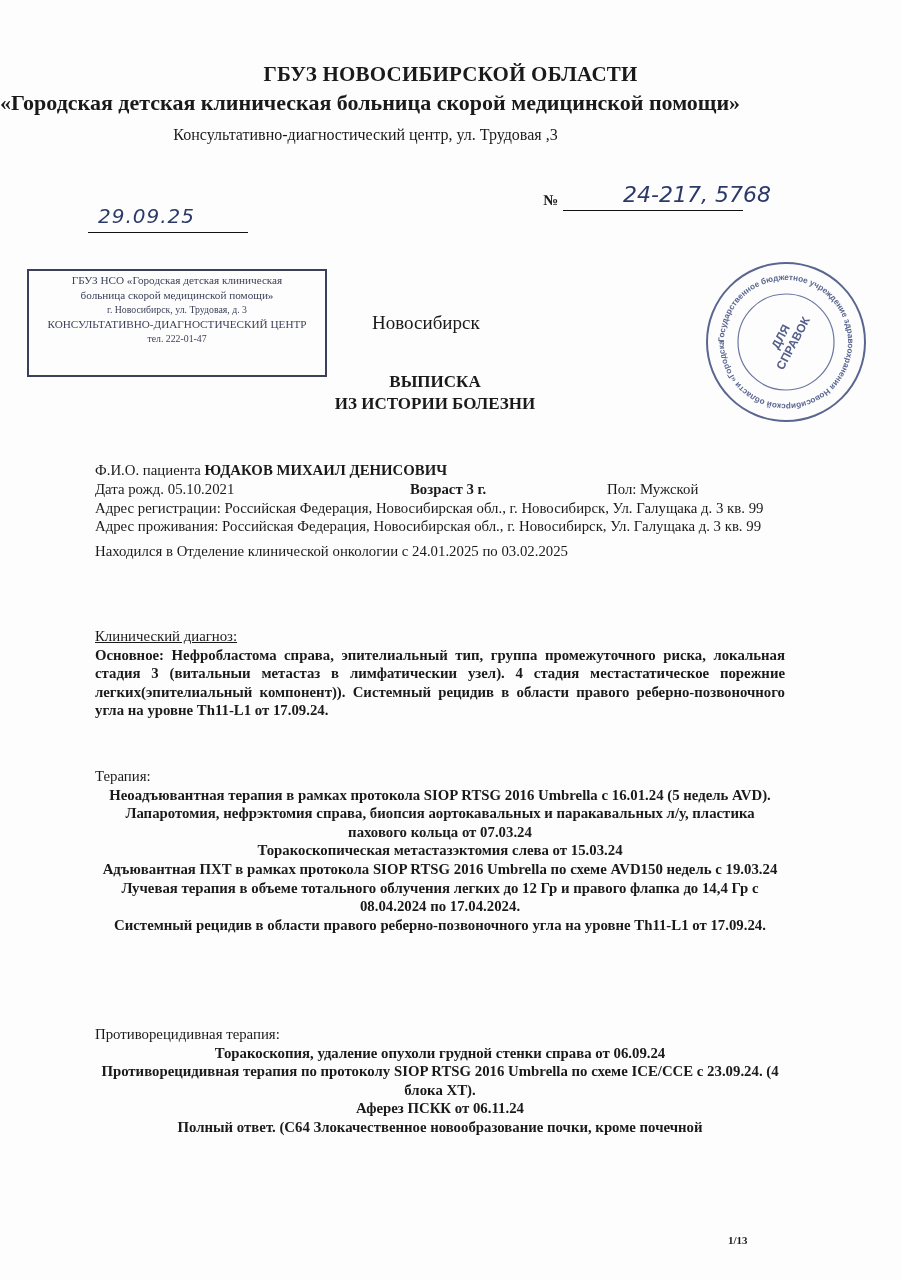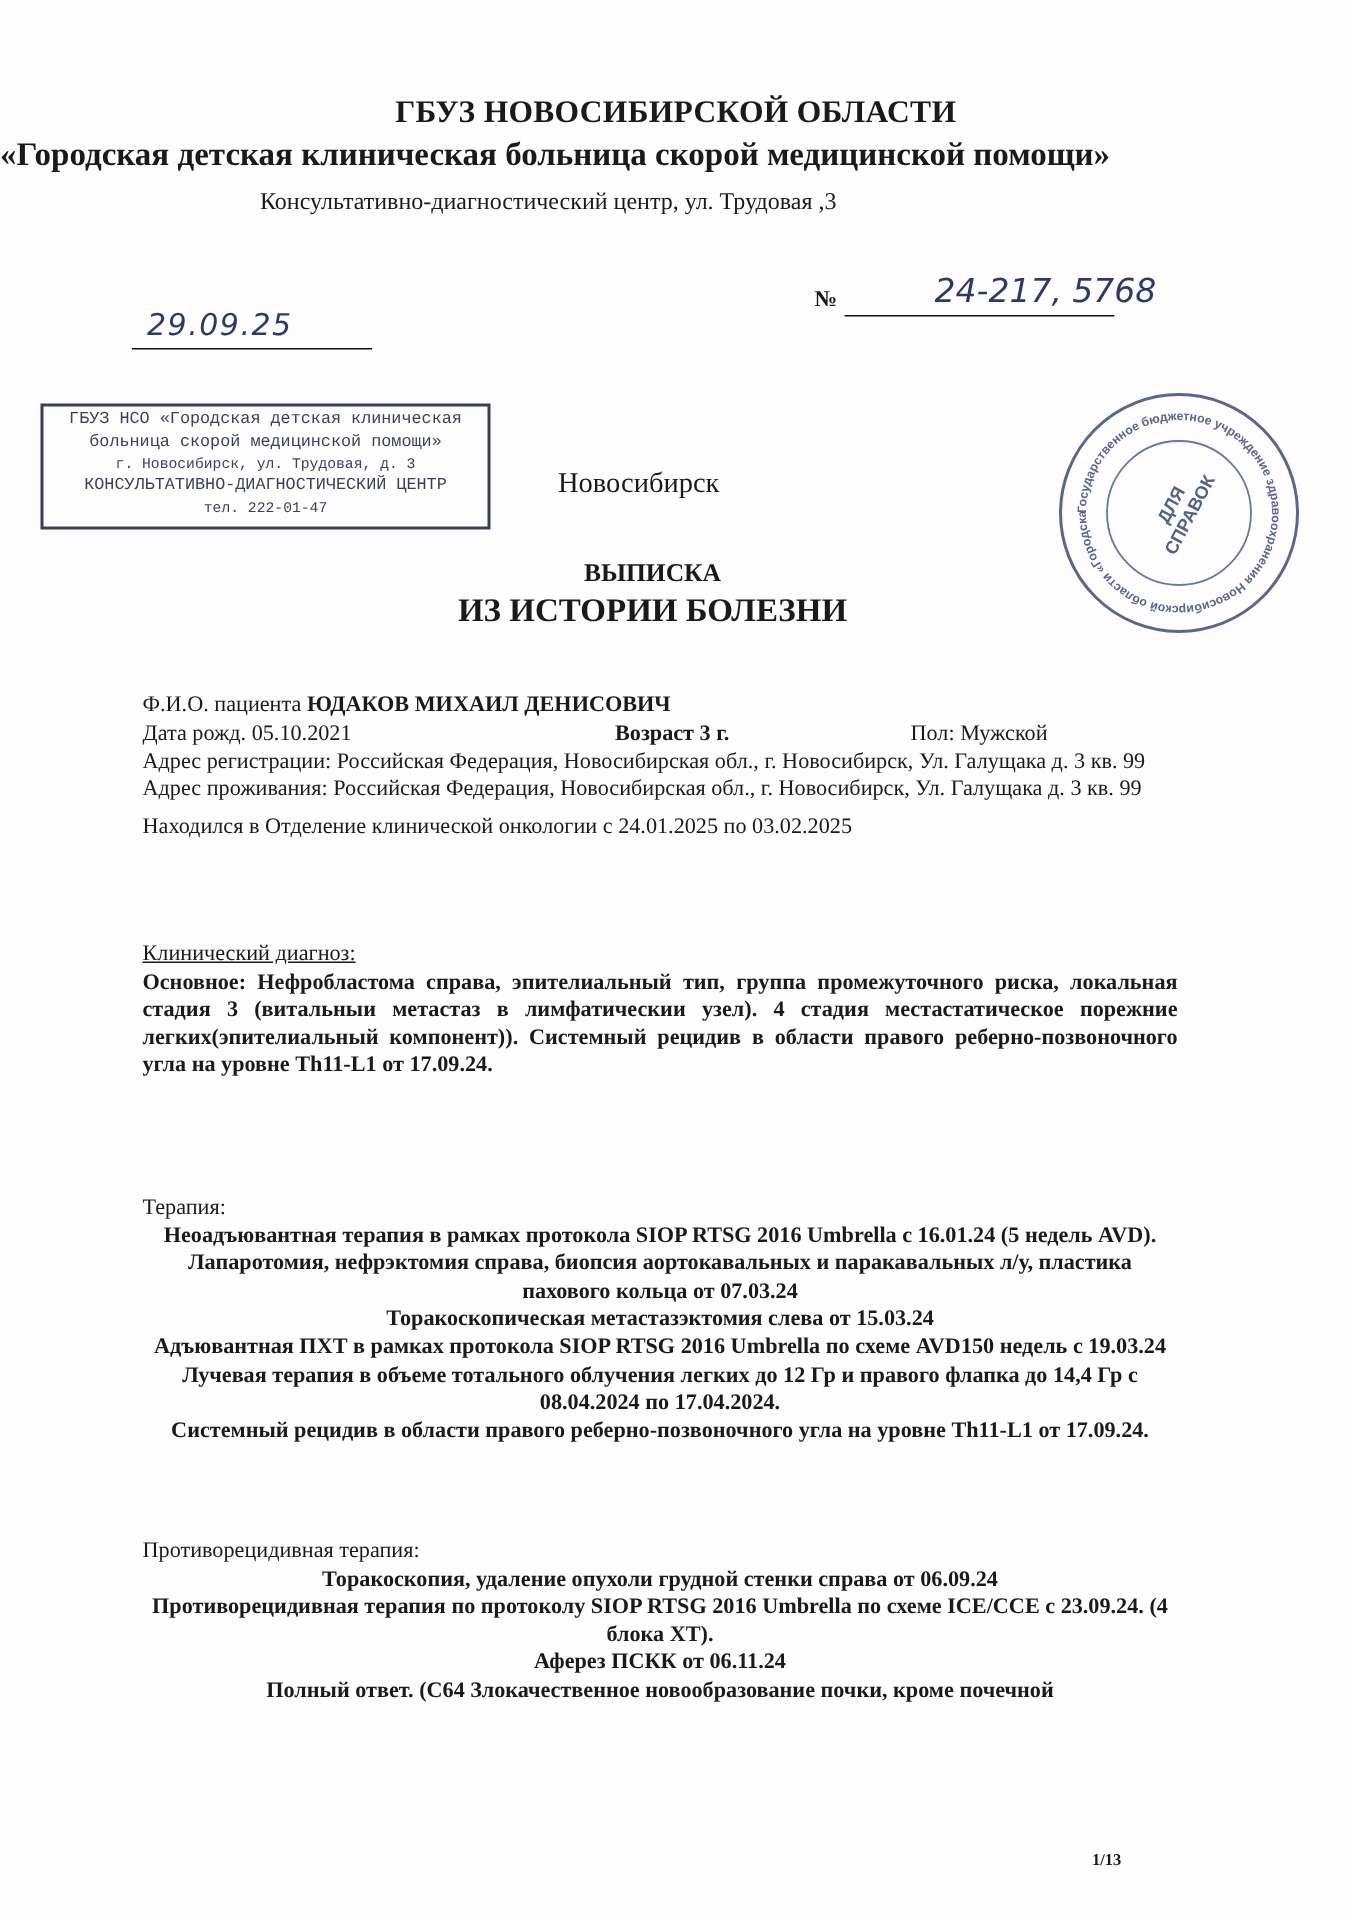--- a/index.html
+++ b/index.html
@@ -13,28 +13,28 @@
   .h3 { left: 0; width: 731px; top: 126px; text-align: center; font-weight: normal; font-size: 16px; }
   .hand { font-family: "DejaVu Sans", sans-serif; color: #2c3a6a; font-style: italic; }
   .num-wrap { left: 543px; top: 180px; width: 300px; height: 34px; }
   .num-sign { position: absolute; left: 0; top: 12px; font-size: 15px; font-weight: bold; }
   .num-line { position: absolute; left: 20px; top: 30px; width: 180px; border-bottom: 1.5px solid #111; }
   .num-val { position: absolute; left: 80px; top: 2px; font-size: 22px; }
   .date-wrap { left: 88px; top: 200px; width: 160px; height: 40px; }
   .date-val { position: absolute; left: 10px; top: 4px; font-size: 20px; letter-spacing: 1px; }
   .date-line { position: absolute; left: 0; top: 32px; width: 160px; border-bottom: 1.5px solid #111; }
   .stamp-box {
-    left: 27px; top: 269px; width: 300px; height: 84px; border: 2px solid #3a3f5a;
-    font-family: Liberation Mono, monospace; color: #3b3f58; text-align: center;
+    left: 27px; top: 269px; width: 300px; height: 108px; border: 2px solid #3a3f5a;
+    font-family: Liberation Serif, serif; color: #3b3f58; text-align: center;
     font-size: 11.2px; line-height: 15px; padding-top: 2px; box-sizing: border-box;
   }
   .stamp-box .sm { font-size: 9.8px; line-height: 14px; }
   .city { left: 372px; top: 312px; font-size: 19px; }
   .title1 { left: 0; width: 870px; top: 372px; text-align: center; font-weight: bold; font-size: 17px; }
-  .title2 { left: 0; width: 870px; top: 394px; text-align: center; font-weight: bold; font-size: 22px; }
+  .title2 { left: 0; width: 870px; top: 394px; text-align: center; font-weight: bold; font-size: 17px; }
   .seal {
     left: 706px; top: 262px; width: 160px; height: 160px; border-radius: 50%;
     border: 2.5px solid #5a6690; box-sizing: border-box;
   }
   .seal-text {
     position: absolute; left: 44px; top: 62px; width: 70px; text-align: center;
     font-family: "Liberation Sans", sans-serif; font-weight: bold; color: #55608a; font-size: 12px;
     line-height: 14px; transform: rotate(-62deg);
   }
   .body { left: 95px; width: 690px; font-size: 14.8px; line-height: 18.6px; }
@@ -99,21 +99,21 @@
   <p style="text-align:justify">Адрес регистрации: Российская Федерация, Новосибирская обл., г. Новосибирск, Ул. Галущака д. 3 кв. 99</p>
   <p style="text-align:justify">Адрес проживания: Российская Федерация, Новосибирская обл., г. Новосибирск, Ул. Галущака д. 3 кв. 99</p>
   <p style="margin-top:6px">Находился в Отделение клинической онкологии с 24.01.2025 по 03.02.2025</p>
 </div>
 
 <div class="abs body" style="top:627px;">
   <p class="u">Клинический диагноз:</p>
   <p class="b" style="text-align:justify">Основное: Нефробластома справа, эпителиальный тип, группа промежуточного риска, локальная стадия 3 (витальныи метастаз в лимфатическии узел). 4 стадия местастатическое порежние легких(эпителиальный компонент)). Системный рецидив в области правого реберно-позвоночного угла на уровне Th11-L1 от 17.09.24.</p>
 </div>
 
-<div class="abs body" style="top:796px;">
+<div class="abs body" style="top:767px;">
   <p>Терапия:</p>
   <p class="b">Неоадъювантная терапия в рамках протокола SIOP RTSG 2016 Umbrella с 16.01.24 (5 недель AVD).</p>
   <p class="b">Лапаротомия, нефрэктомия справа, биопсия аортокавальных и паракавальных л/у, пластика пахового кольца от 07.03.24</p>
   <p class="b">Торакоскопическая метастазэктомия слева от 15.03.24</p>
   <p class="b">Адъювантная ПХТ в рамках протокола SIOP RTSG 2016 Umbrella по схеме AVD150 недель с 19.03.24</p>
   <p class="b">Лучевая терапия в объеме тотального облучения легких до 12 Гр и правого флапка до 14,4 Гр с 08.04.2024 по 17.04.2024.</p>
   <p class="b">Системный рецидив в области правого реберно-позвоночного угла на уровне Th11-L1 от 17.09.24.</p>
 </div>
 
 <div class="abs body" style="top:1025px;">

